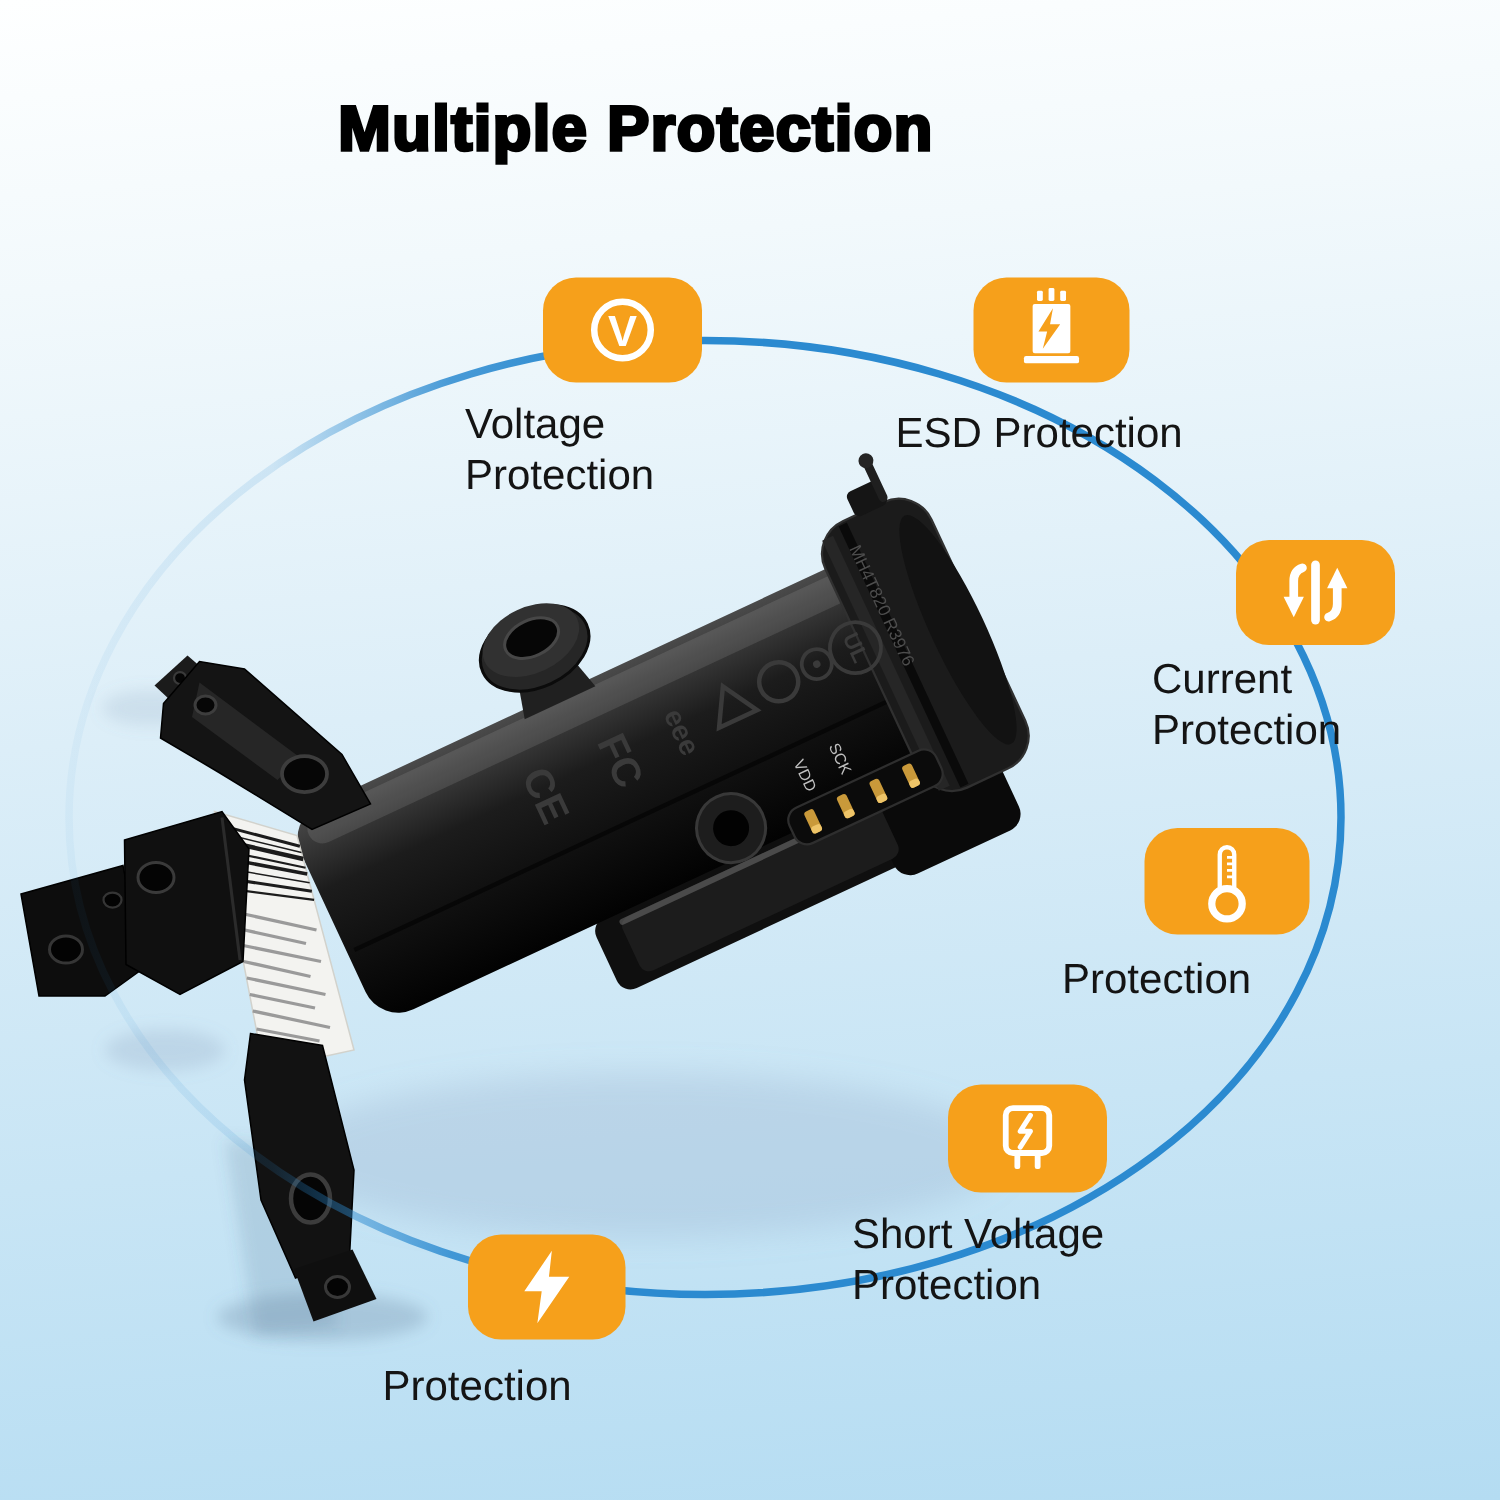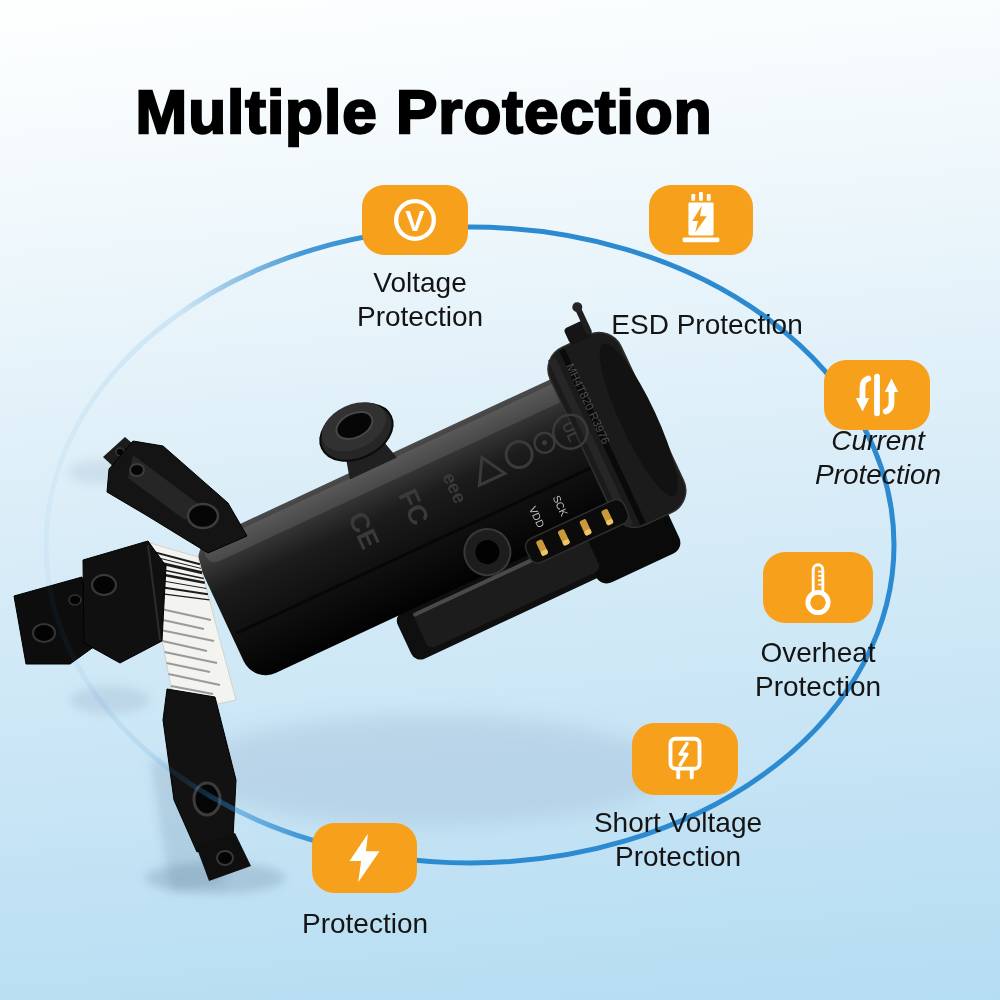--- a/index.html
+++ b/index.html
@@ -4,40 +4,40 @@
 <style>
   html,body{margin:0;padding:0;background:#e8eef2;}
   .stage{
     position:relative;width:1000px;height:1000px;overflow:hidden;
     background:linear-gradient(175deg,#feffff 0%,#f2f9fc 18%,#dceef8 46%,#b4dcf2 100%);
     font-family:"Liberation Sans",sans-serif;
   }
   .layer{position:absolute;left:0;top:0;width:1000px;height:1000px;}
   .page-title{
     position:absolute;top:34px;left:0;width:848px;text-align:center;
-    font-size:62px;font-weight:bold;color:#000;
+    font-size:42px;font-weight:bold;color:#000;
     -webkit-text-stroke:2.3px #000;letter-spacing:1px;white-space:nowrap;
   }
   .feature-icon{
     position:absolute;background:#F6A01B;border-radius:22px;
     display:flex;align-items:center;justify-content:center;
   }
   .f-voltage   {left:362px;top:185px;width:106px;height:70px;}
   .f-esd       {left:649px;top:185px;width:104px;height:70px;}
   .f-current   {left:824px;top:360px;width:106px;height:70px;}
   .f-overheat  {left:763px;top:552px;width:110px;height:71px;}
   .f-short     {left:632px;top:723px;width:106px;height:72px;}
   .f-overcharge{left:312px;top:823px;width:105px;height:70px;}
   .feature-label{
-    position:absolute;width:220px;text-align:center;
+    position:absolute;width:220px;text-align:left;
     font-size:28px;line-height:34px;color:#141414;
   }
   .l-voltage   {left:310px;top:266px;}
-  .l-esd       {left:597px;top:272px;margin-top:36px;}
-  .l-current   {left:768px;top:424px;font-style:italic;}
+  .l-esd       {left:597px;top:272px;}
+  .l-current   {left:768px;top:436px;}
   .l-overheat  {left:708px;top:636px;}
   .l-short     {left:568px;top:806px;}
   .l-overcharge{left:255px;top:907px;}
 </style>
 </head>
 <body>
 
 <div class="stage">
 
   <svg class="layer" viewBox="0 0 1000 1000" aria-hidden="true">
@@ -258,21 +258,20 @@
     <div>Protection</div>
   </div>
   <div class="feature-label l-esd">
     <div>ESD Protection</div>
   </div>
   <div class="feature-label l-current">
     <div>Current</div>
     <div>Protection</div>
   </div>
   <div class="feature-label l-overheat">
-    <div>Overheat</div>
     <div>Protection</div>
   </div>
   <div class="feature-label l-short">
     <div>Short Voltage</div>
     <div>Protection</div>
   </div>
   <div class="feature-label l-overcharge">
     <div>Protection</div>
   </div>
 

